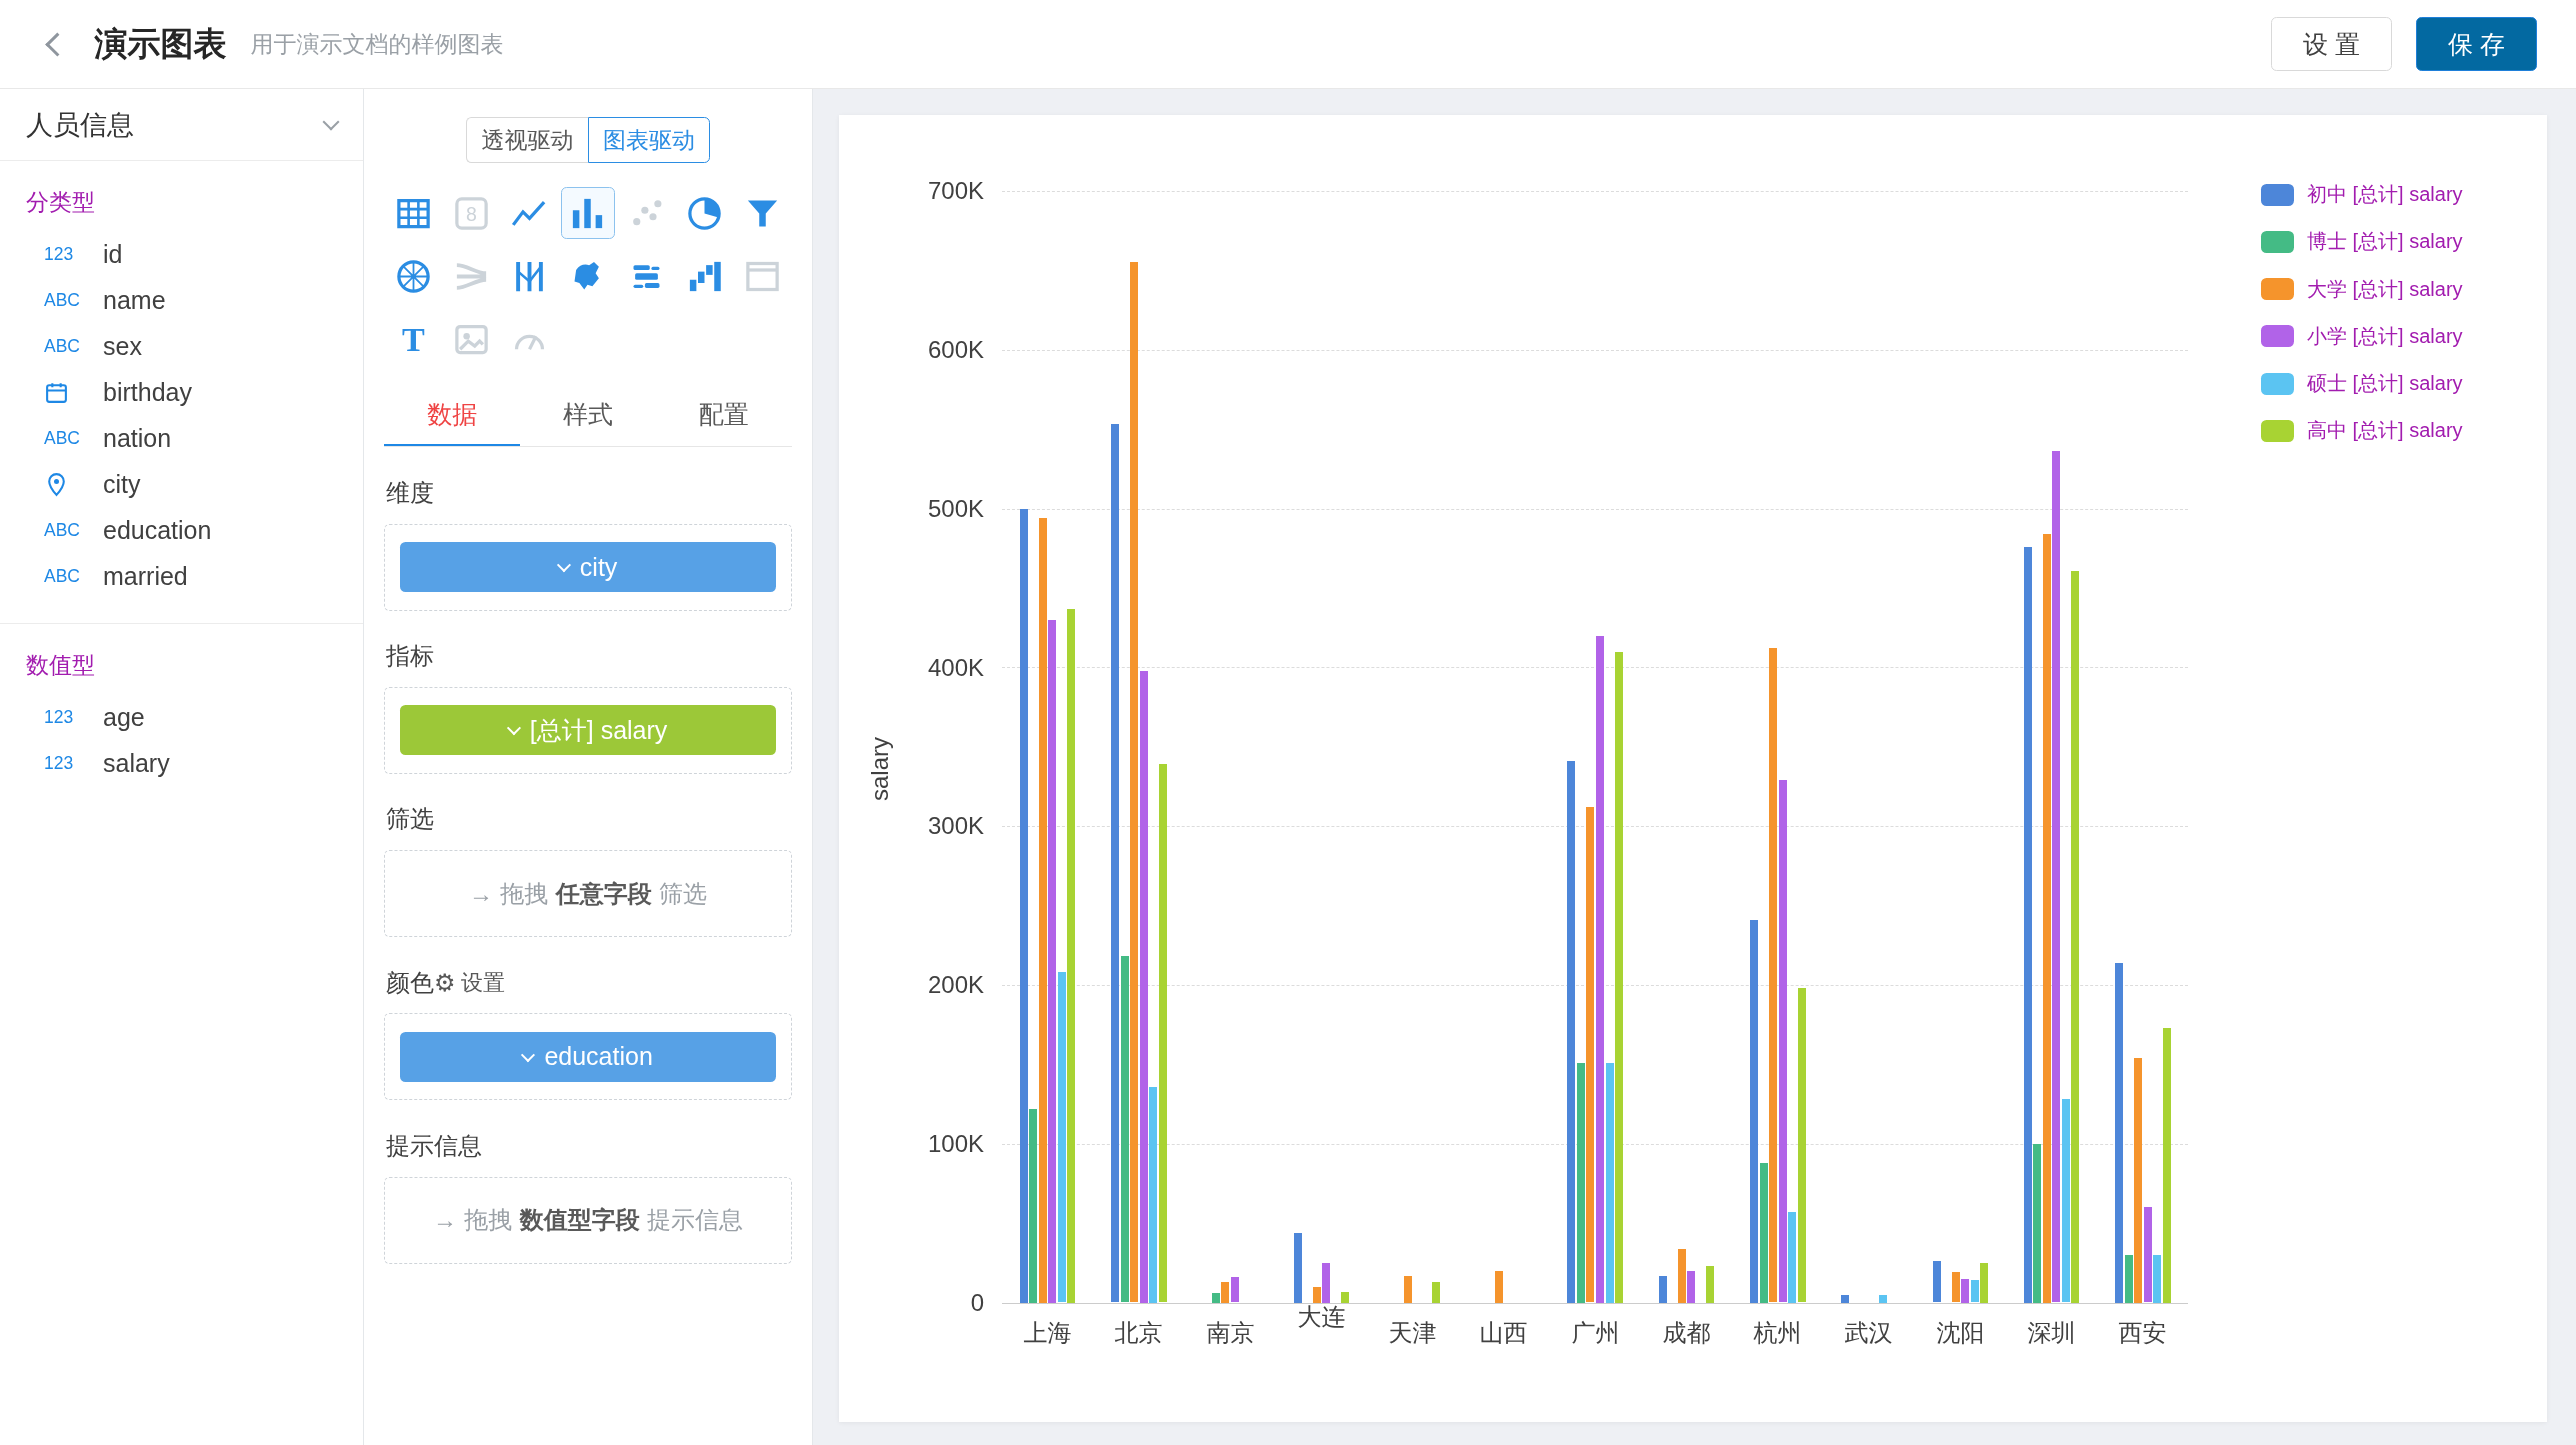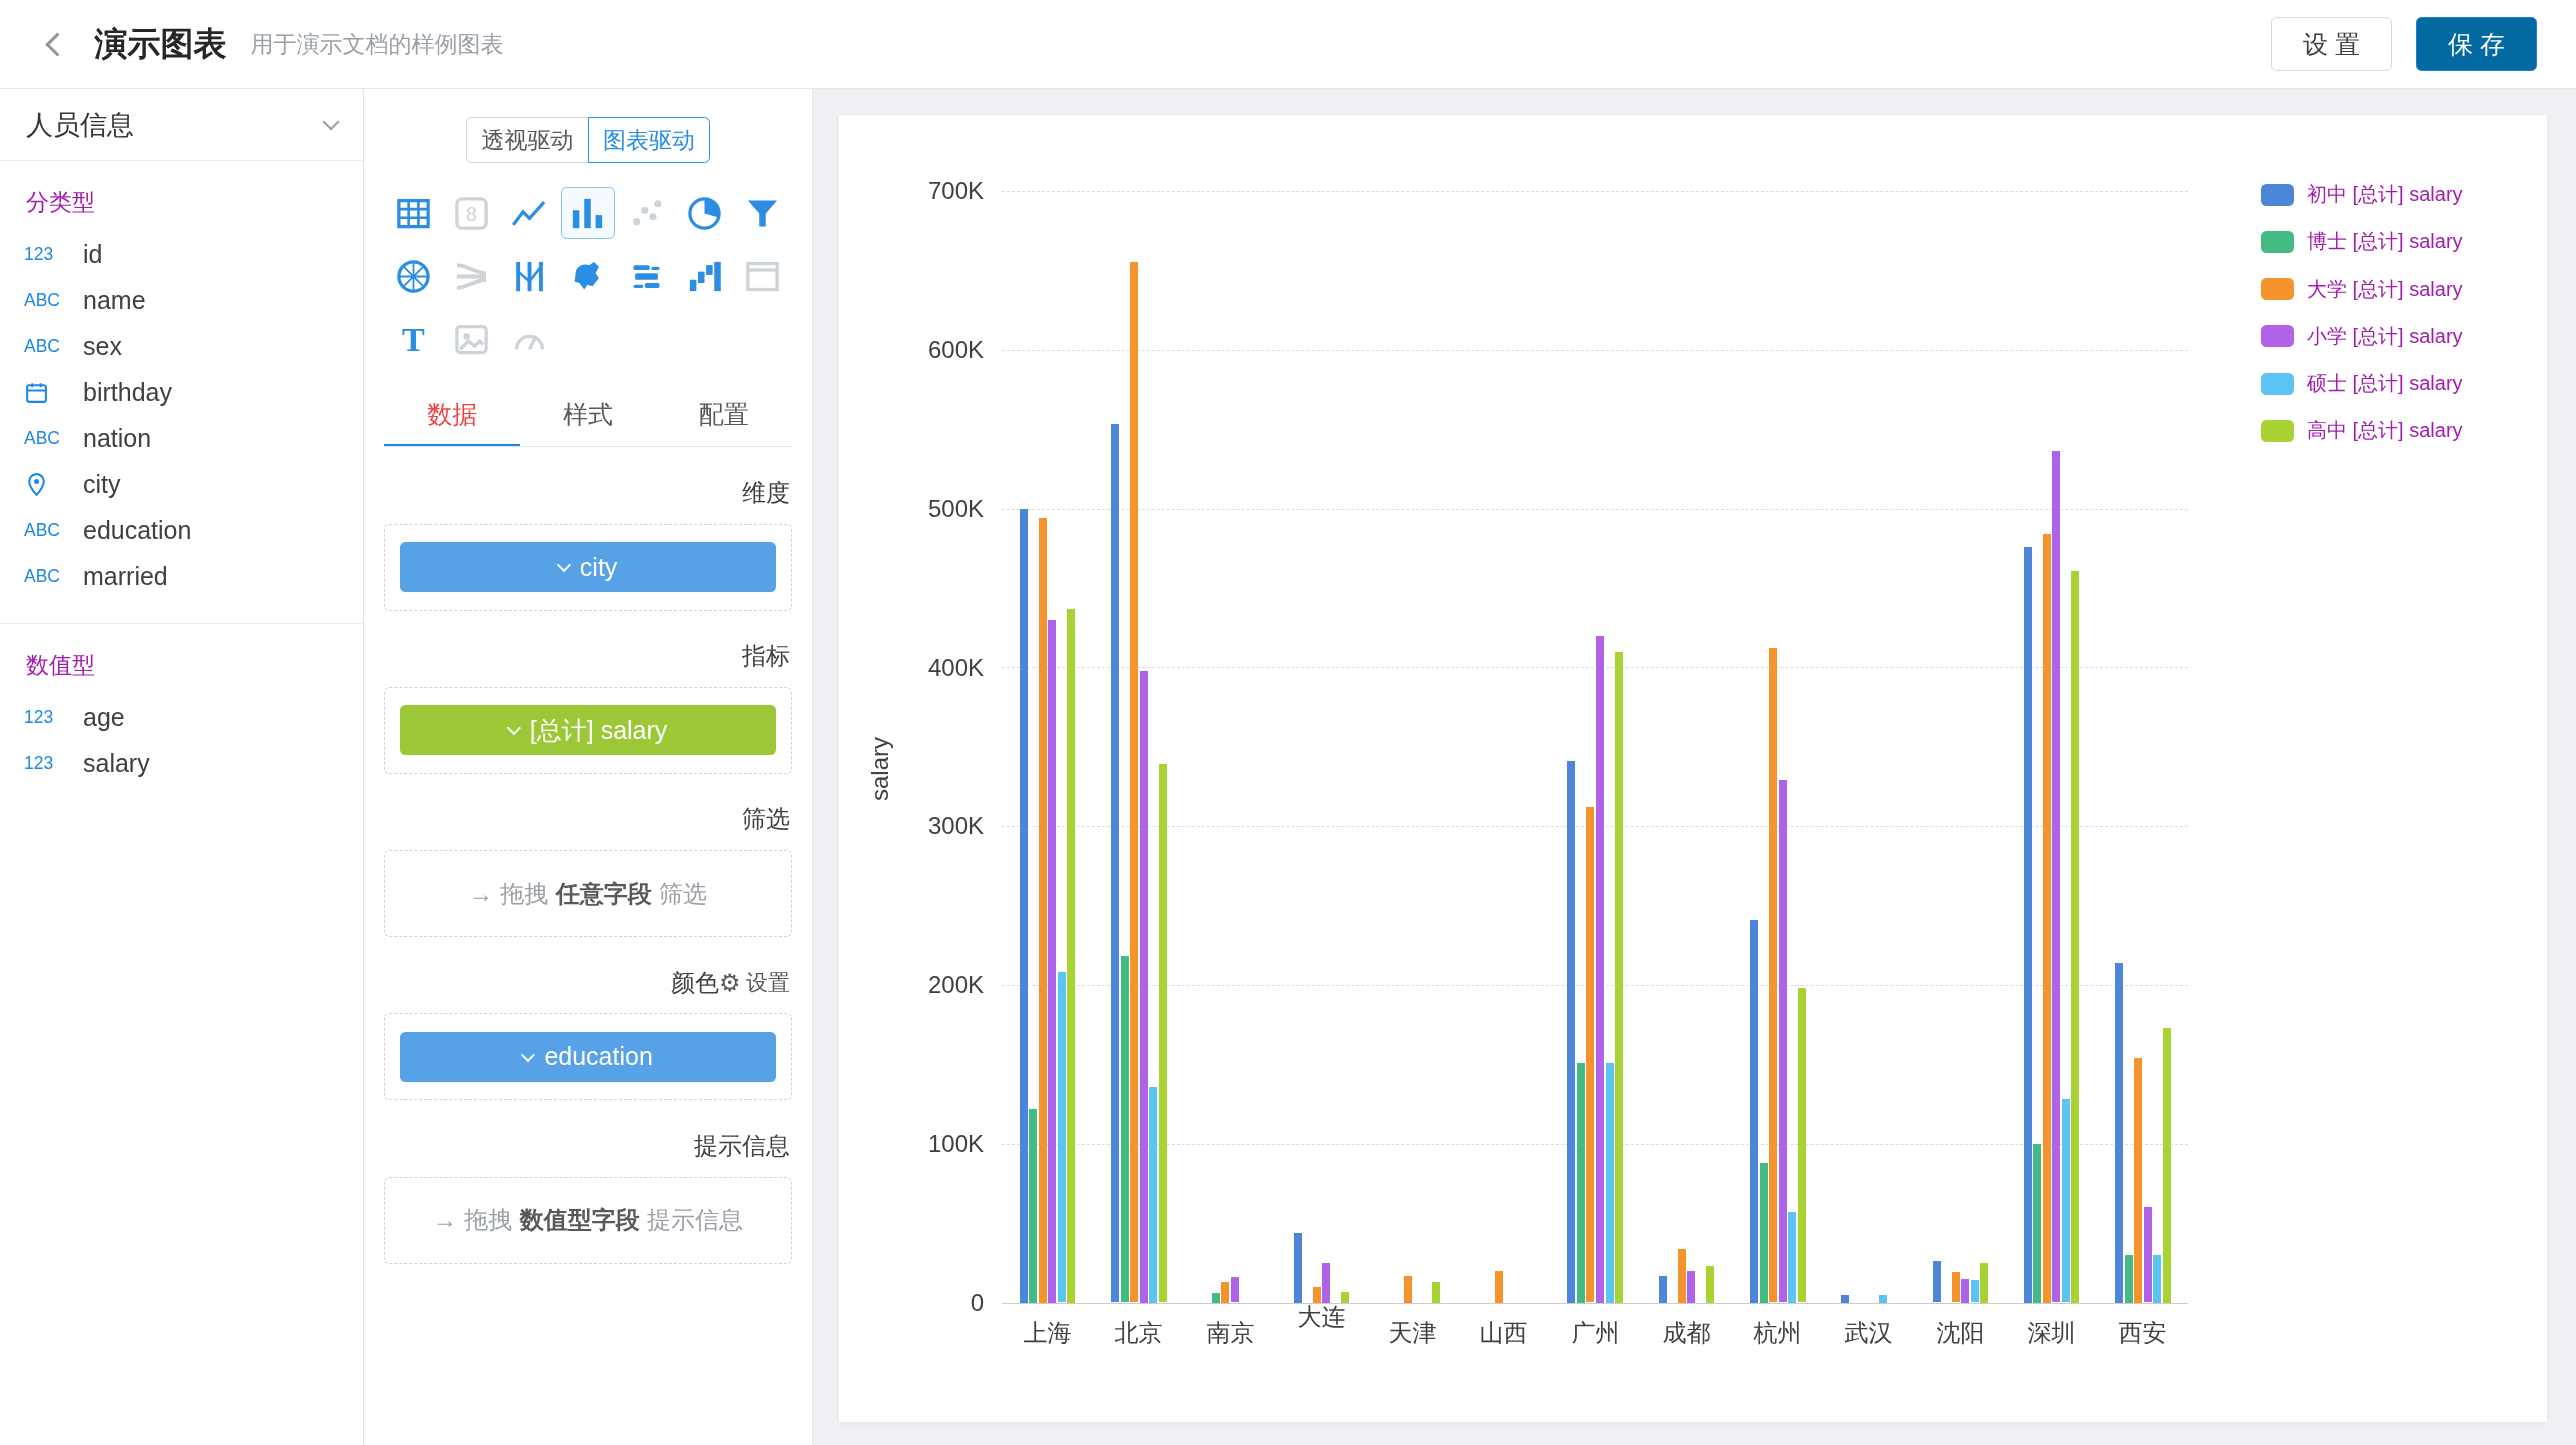--- a/index.html
+++ b/index.html
@@ -20,42 +20,42 @@
   .btn-primary { background:#0369a1; border:0.9px solid #1e7fd9; color:#fff; }
 
   
   .sidebar { position:absolute; top:89px; left:0; width:364px; bottom:0; background:#fff; border-right:0.9px solid #e4e7ea; }
   .source-row { height:72px; display:flex; align-items:center; justify-content:space-between;
                 padding:0 26px; border-bottom:0.9px solid #ececec; cursor:pointer; }
   .source-name { font-size:27px; color:#333; }
   .chev-down { width:12px; height:12px; border-left:2.8px solid #9aa0a6; border-bottom:2.8px solid #9aa0a6;
                transform:rotate(-45deg); margin-top:-5.5px; }
   .section-label { font-size:23px; color:#a21caf; padding:26px 0 13px 26px; }
-  .field-row { height:46px; display:flex; align-items:center; padding-left:24px; cursor:pointer; }
+  .field-row { height:46px; display:flex; align-items:center; padding-left:44px; cursor:pointer; }
   .field-type { width:59px; font-size:17.5px; color:#1e88e5; flex:none; display:flex; align-items:center; }
   .field-name { font-size:25px; color:#404040; }
   .sidebar-divider { border-top:0.9px solid #ececec; margin-top:24px; }
 
   
   .panel { position:absolute; top:89px; left:364px; width:449px; bottom:0; background:#fff;
            border-right:0.9px solid #e4e7ea; padding:0 20.3px; overflow:hidden; }
   .mode-toggle { margin:28px auto 0; display:flex; width:fit-content; }
   .mode-btn { width:122px; height:46px; display:flex; align-items:center; justify-content:center;
               font-size:23px; cursor:pointer; background:#fff; }
   .mode-btn.inactive { border:0.9px solid #d9d9d9; border-right:none; border-radius:5.5px 0 0 5.5px; color:#595959; }
   .mode-btn.active { border:0.9px solid #2b8de3; border-radius:0 5.5px 5.5px 0; color:#2b8de3; }
   .ct-grid { margin-top:24px; display:grid; grid-template-columns:repeat(7,1fr); row-gap:11px; justify-items:center; }
   .ct-cell { width:54px; height:52px; display:flex; align-items:center; justify-content:center; cursor:pointer; border-radius:5.5px; }
   .ct-cell.selected { border:0.9px solid #8cc2ee; background:#f4faff; }
   .panel-tabs { margin-top:18.5px; display:flex; border-bottom:0.9px solid #e6e6e6; }
   .panel-tab { flex:1; text-align:center; padding:14.8px 0 13px; font-size:25px; color:#595959; cursor:pointer;
                border-bottom:2.8px solid transparent; }
   .panel-tab.active { color:#ef4444; border-bottom-color:#1e88e5; }
   .panel-section { margin-top:29.5px; }
-  .section-head { display:flex; align-items:center; justify-content:flex-end; margin:0 1.8px 14.8px; }
+  .section-head { display:flex; align-items:center; justify-content:flex-start; margin:0 1.8px 14.8px; }
   .section-title { font-size:24px; color:#404040; }
   .section-action { font-size:22px; color:#595959; cursor:pointer; display:flex; align-items:center; gap:5.5px; }
   .gear { color:#595959; font-size:24px; }
   .dropzone { border:0.9px dashed #cfd4d9; border-radius:5.5px; min-height:87px; padding:14.8px;
               display:flex; align-items:center; justify-content:center; }
   .pill { width:100%; height:50px; border-radius:5.5px; color:#fff; font-size:25px;
           display:flex; align-items:center; justify-content:center; gap:11px; cursor:pointer; }
   .pill .chev-down { border-color:#fff; width:10.2px; height:10.2px; margin-top:-3.7px; }
   .pill-blue { background:#57a1e6; }
   .pill-green { background:#9cc838; }

